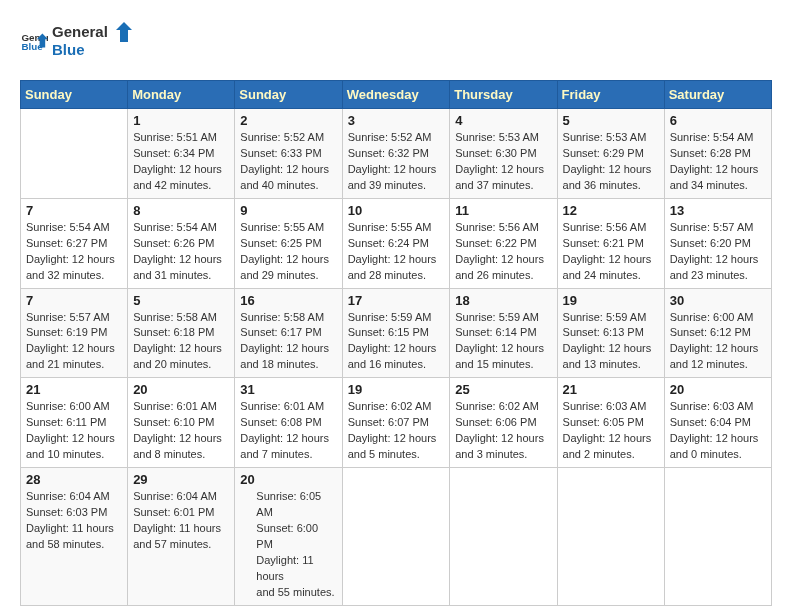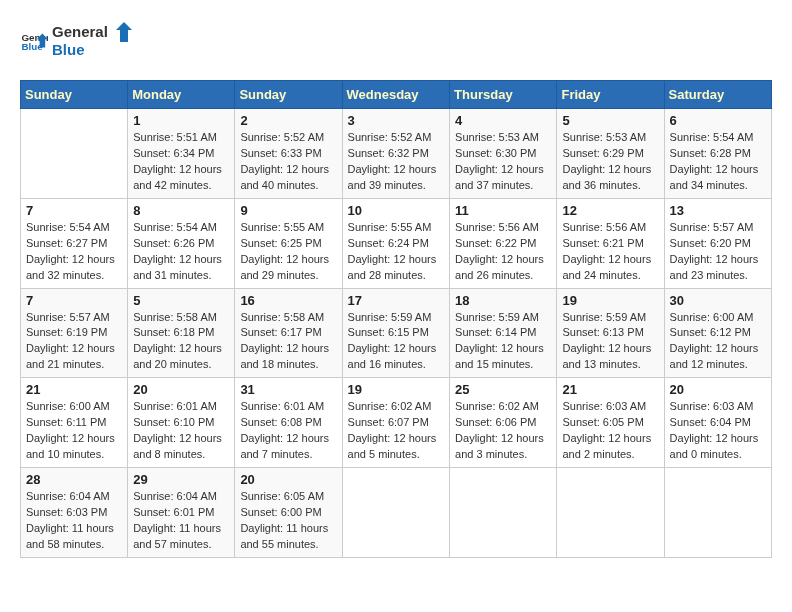--- a/index.html
+++ b/index.html
@@ -323,21 +323,21 @@
         </td>
         <td>
           <span class="day-num">29</span>
           <div class="day-info" style="white-space: pre-line;">Sunrise: 6:04 AM
 Sunset: 6:01 PM
 Daylight: 11 hours
 and 57 minutes.</div>
         </td>
         <td>
           <span class="day-num">20</span>
-          <div class="day-info" style="white-space: pre-line;">Sunrise: 6:05 AM
+          <div class="day-info" style="white-space: pre-line; margin-left: 16px;">Sunrise: 6:05 AM
 Sunset: 6:00 PM
 Daylight: 11 hours
 and 55 minutes.</div>
         </td>
         <td class="empty"></td>
         <td class="empty"></td>
         <td class="empty"></td>
         <td class="empty"></td>
       </tr>
     </tbody>

